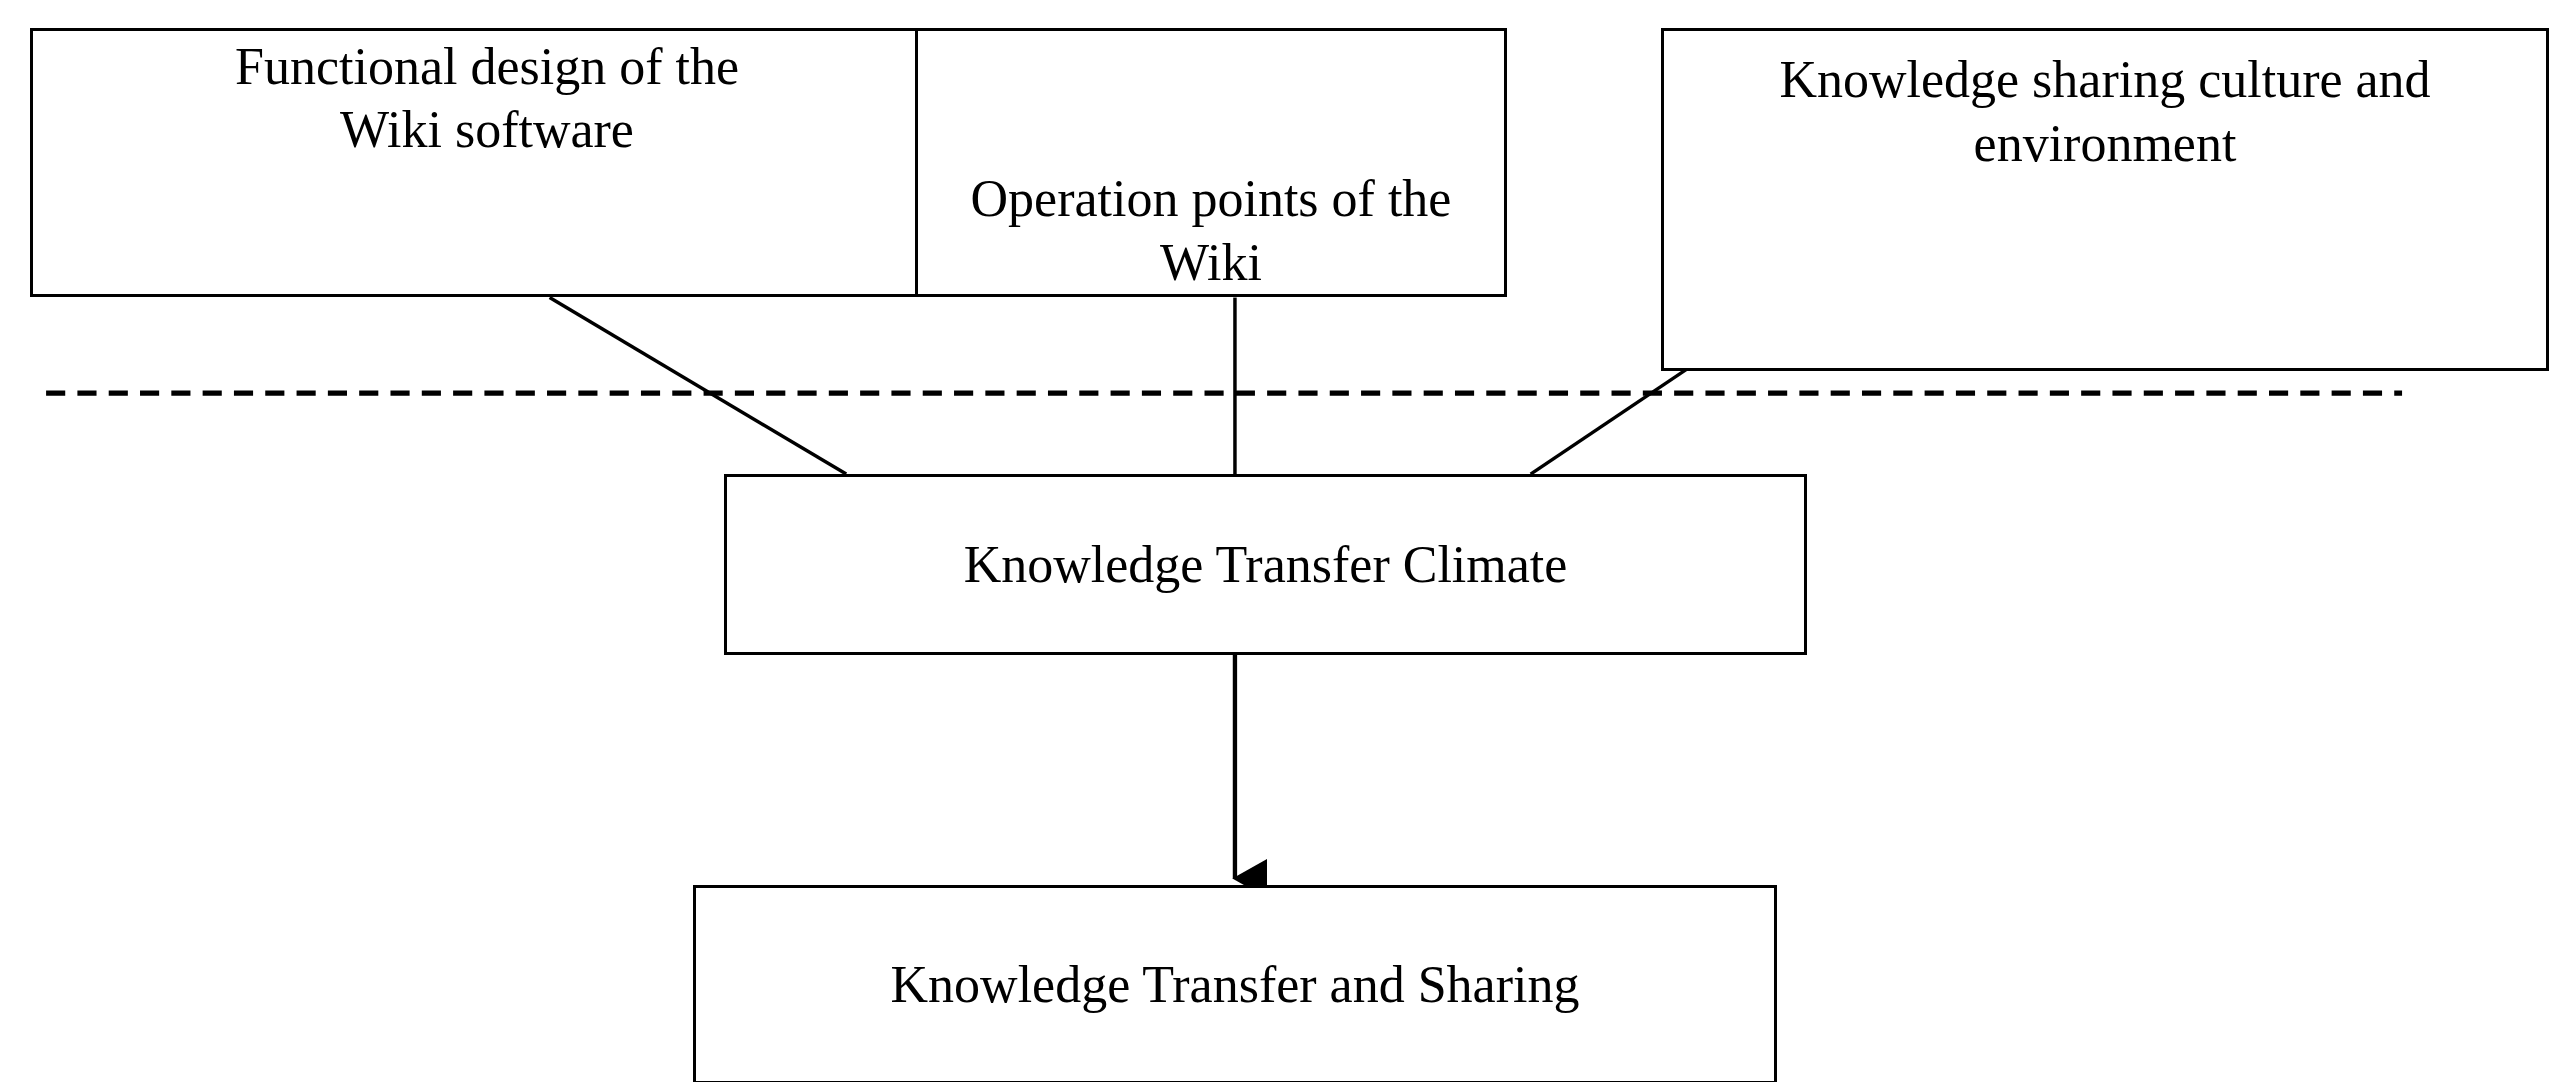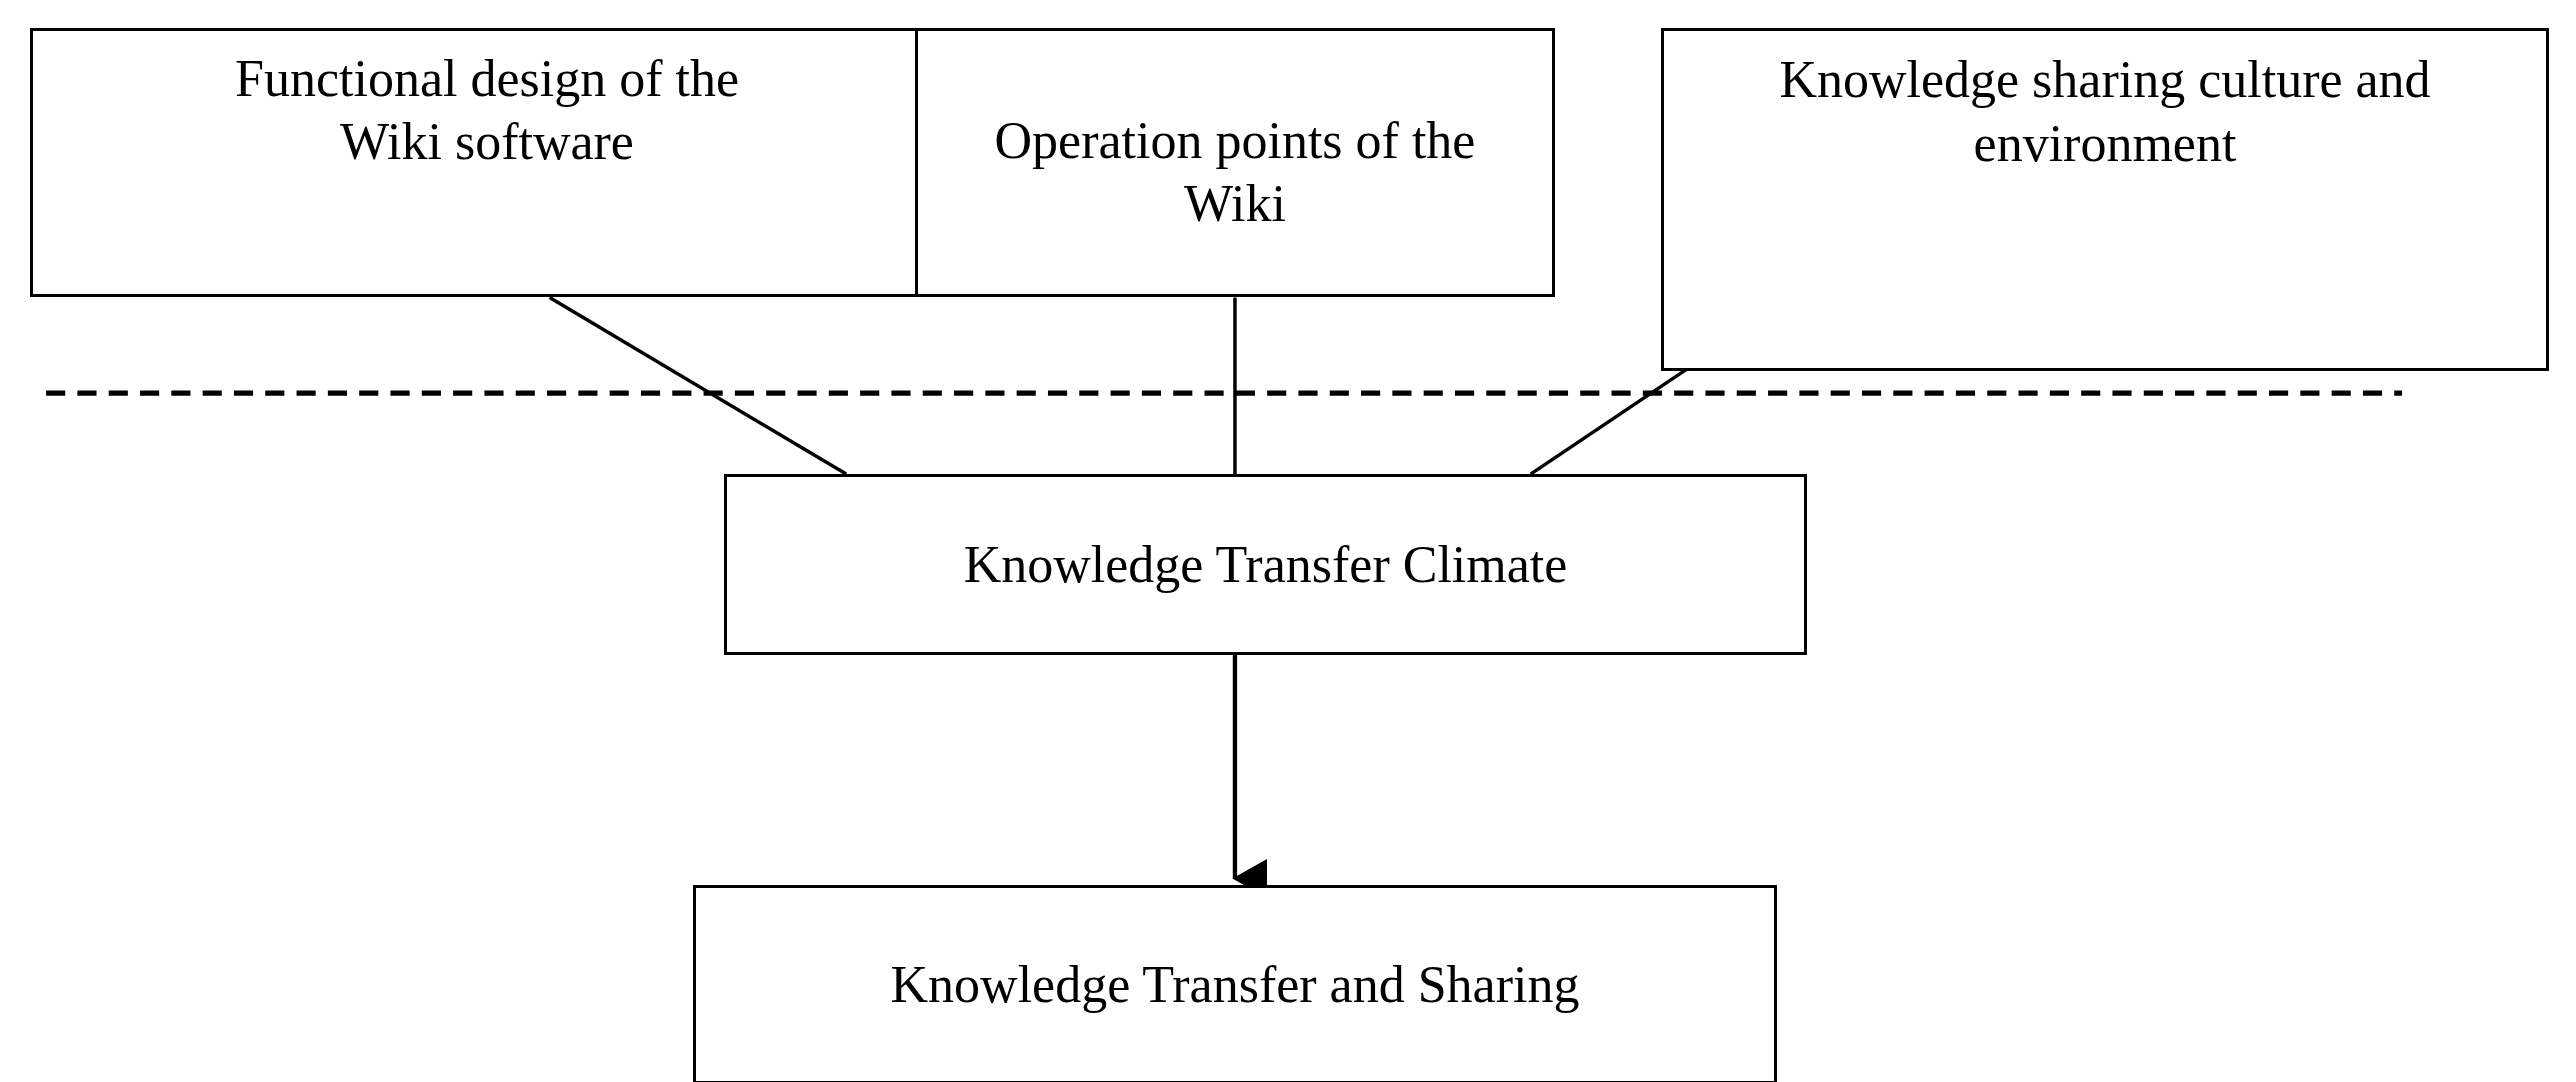--- a/index.html
+++ b/index.html
@@ -30,26 +30,26 @@
   }
   .node .label {
     display: block;
     width: 100%;
     white-space: pre-line;
   }
   #node-functional-design {
     left: 30px;  top: 28px;  width: 914px;  height: 269px;
     font-size: 52px;
     align-items: flex-start;
-    padding-top: 16px;
+    padding-top: 4px;
   }
   #node-operation-points {
-    left: 915px; top: 28px;  width: 640px;  height: 269px;
+    left: 915px; top: 28px;  width: 592px;  height: 269px;
     font-size: 52px;
-    align-items: center;
+    align-items: flex-end;
     padding-top: 19px;
   }
   #node-sharing-culture {
     left: 1661px; top: 28px;  width: 888px; height: 343px;
     font-size: 52px;
     align-items: flex-start;
     padding-top: 17.4px;
   }
   #node-transfer-climate {
     left: 724px;  top: 474px; width: 1083px; height: 181px;

